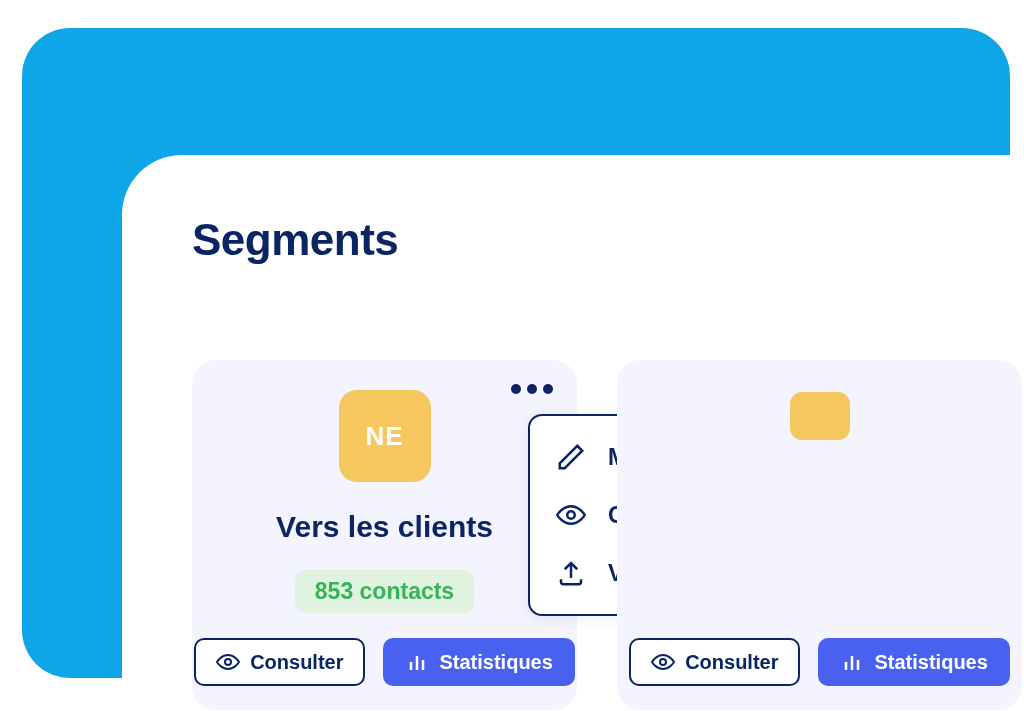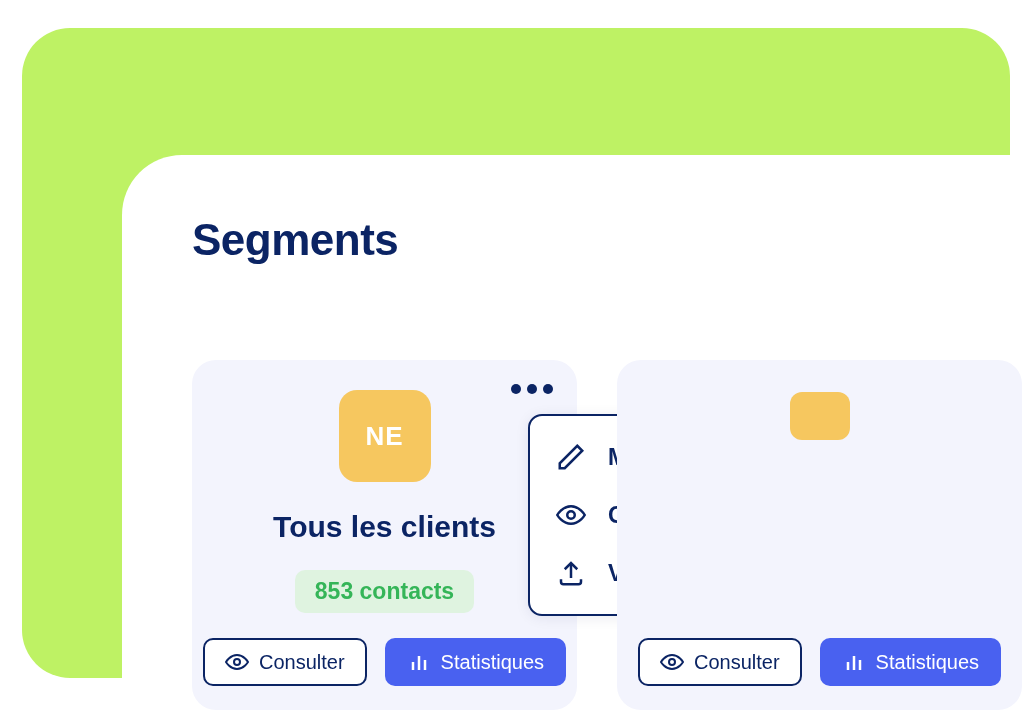--- a/index.html
+++ b/index.html
@@ -10,21 +10,21 @@
     height: 711px;
     overflow: hidden;
     position: relative;
   }
   .outer-frame {
     position: absolute;
     top: 28px;
     left: 22px;
     right: 14px;
     height: 650px;
-    background: #bef264;
+    background: #0ea5e9;
     border-radius: 48px;
     padding-left: 12px;
   }
   .inner-surface {
     position: absolute;
     top: 127px;
     left: 100px;
     right: -10px;
     bottom: -10px;
     background: #fff;
@@ -116,21 +116,21 @@
     justify-content: center;
     gap: 18px;
   }
   .btn {
     display: inline-flex;
     align-items: center;
     gap: 10px;
     padding: 10px 20px;
     border-radius: 10px;
     font-size: 20px;
-    font-weight: 400;
+    font-weight: 700;
     cursor: pointer;
     border: 2px solid transparent;
   }
   .btn-outline {
     background: #fff;
     color: #0b2464;
     border-color: #0b2464;
   }
   .btn-primary {
     background: #4961f0;
@@ -175,21 +175,21 @@
 
         <div class="card">
           <div class="more-dots">
             <span class="dot"></span>
             <span class="dot"></span>
             <span class="dot"></span>
           </div>
           <div class="badge">
             <span>NE</span>
           </div>
-          <div class="card-title">Tous les clients</div>
+          <div class="card-title">Vers les clients</div>
           <div class="contacts-chip">853 contacts</div>
           <div class="card-buttons">
             <div class="btn btn-outline">
               <span class="icon">
                 <svg viewBox="0 0 24 24" fill="none" stroke="#0b2464" stroke-width="2">
                     <path d="M1 12s4-7 11-7 11 7 11 7-4 7-11 7S1 12 1 12z"></path>
                     <circle cx="12" cy="12" r="3"></circle>
                   </svg>
               </span>
               <span>Consulter</span>

